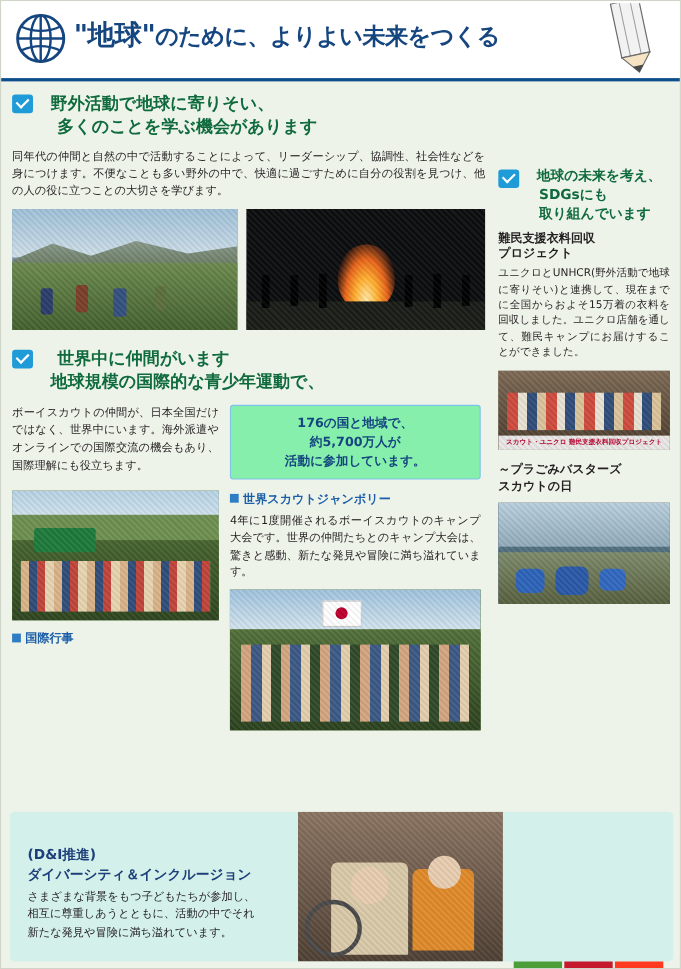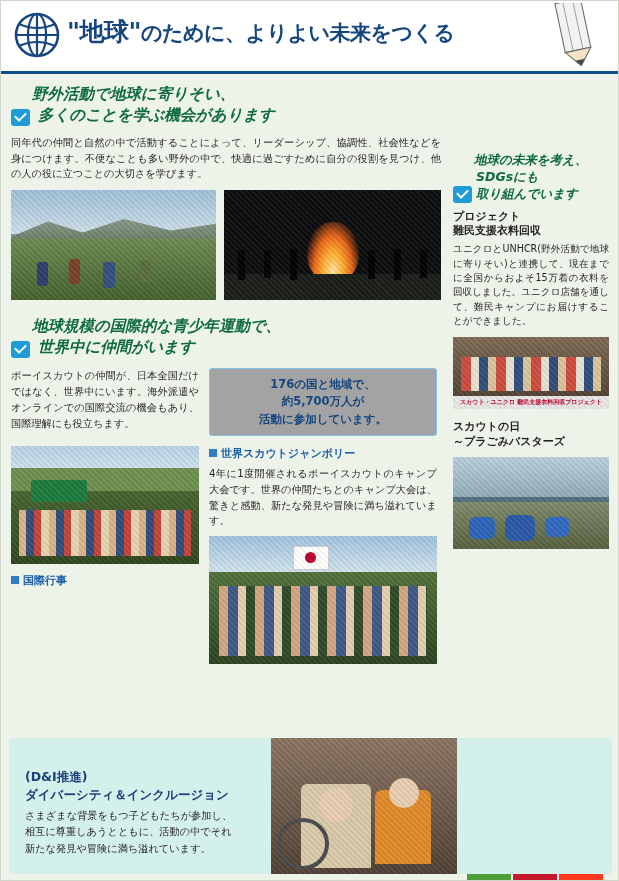--- a/index.html
+++ b/index.html
@@ -40,22 +40,22 @@
     position:absolute;right:6px;top:2px;width:66px;height:64px;
   }
 
   
   .content{position:absolute;left:0;top:73px;width:619px;height:660px;}
 
   .col-left{position:absolute;left:10px;top:10px;width:432px;}
   .col-right{position:absolute;left:452px;top:78px;width:156px;}
 
   .sec-title{
-    display:flex;align-items:flex-end;gap:2px;
-    color:#1b5e20;font-weight:bold;font-style:italic;
+    display:flex;align-items:flex-start;gap:16px;
+    color:#1b5e20;font-weight:bold;
   }
   .check{
     display:inline-block;width:19px;height:17px;
     background:#1f9bd7;border-radius:3px;position:relative;flex:0 0 auto;margin-top:2px;
   }
   .check:after{
     content:"";position:absolute;left:4px;top:3px;width:9px;height:5px;
     border-left:2.5px solid #fff;border-bottom:2.5px solid #fff;
     transform:rotate(-45deg);
   }
@@ -75,21 +75,21 @@
 
   .figrow{display:flex;gap:8px;margin-top:8px;}
 
   
   .r-title{font-size:12.5px;line-height:1.35;color:#0f6b3d;font-weight:bold;}
   .r-sub{font-size:11px;font-weight:bold;color:#231f20;line-height:1.35;margin-top:7px;}
   .r-text{font-size:9.6px;line-height:1.5;color:#231f20;margin-top:3px;text-align:justify;}
 
   
   .statbox{
-    border:1.5px solid #7fc3e8;background:#a3a3a3;border-radius:3px;
+    border:1.5px solid #7fc3e8;background:#86efac;border-radius:3px;
     padding:7px 8px;font-size:11.5px;line-height:1.5;color:#15467f;font-weight:bold;
     text-align:center;
   }
 
   
   .sq-head{font-size:11px;font-weight:bold;color:#1c5fa8;display:flex;gap:4px;align-items:center;}
   .sq{width:8px;height:8px;background:#2f7dc4;display:inline-block;flex:0 0 auto;}
 
   
   .band{
@@ -188,22 +188,22 @@
             <div style="position:absolute;right:14px;bottom:22px;width:7px;height:28px;background:#000"></div>
             <div class="grain"></div>
           </div>
         </div>
       </div>
 
       <div style="margin-top:16px">
         <div class="sec-title">
           <span class="check"></span>
           <div class="t1">
+            <div style="padding-left:6px">世界中に仲間がいます</div>
             <div>地球規模の国際的な青少年運動で、</div>
-            <div style="padding-left:6px">世界中に仲間がいます</div>
           </div>
         </div>
 
         <div style="display:flex;gap:10px;margin-top:10px">
           <div class="body-text" style="width:188px">ボーイスカウトの仲間が、日本全国だけではなく、世界中にいます。海外派遣やオンラインでの国際交流の機会もあり、国際理解にも役立ちます。</div>
           <div style="width:228px">
             <div class="statbox">
               <div>176の国と地域で、</div>
               <div>約5,700万人が</div>
               <div>活動に参加しています。</div>
@@ -251,35 +251,35 @@
       <div class="sec-title">
         <span class="check"></span>
         <div class="r-title">
           <div>地球の未来を考え、</div>
           <div style="padding-left:2px">SDGsにも</div>
           <div style="padding-left:2px">取り組んでいます</div>
         </div>
       </div>
 
       <div class="r-sub">
+        <div>難民支援衣料回収</div>
         <div>プロジェクト</div>
-        <div>難民支援衣料回収</div>
       </div>
       <div class="r-text">ユニクロとUNHCR(野外活動で地球に寄りそい)と連携して、現在までに全国からおよそ15万着の衣料を回収しました。ユニクロ店舗を通して、難民キャンプにお届けすることができました。</div>
 
       <div class="ph" style="width:156px;height:72px;margin-top:8px;background:#6b5a49">
         <div style="position:absolute;inset:0;background:linear-gradient(#7d6a55,#4a3b2d)"></div>
         <div style="position:absolute;left:8px;bottom:18px;width:140px;height:34px;background:repeating-linear-gradient(90deg,#cf4b3e 0 10px,#e8e2d4 10px 18px,#2f4d7a 18px 27px,#d9c39a 27px 35px)"></div>
         <div class="caption-bar">スカウト・ユニクロ 難民支援衣料回収プロジェクト</div>
         <div class="grain"></div>
       </div>
 
       <div class="r-sub" style="margin-top:11px">
+        <div>～プラごみバスターズ</div>
         <div>スカウトの日</div>
-        <div>～プラごみバスターズ</div>
       </div>
 
       <div class="ph" style="width:156px;height:92px;margin-top:8px;background:#46586b">
         <div class="sky" style="background:linear-gradient(#b9cfdd,#8fa9b8);height:46%"></div>
         <div style="position:absolute;left:0;top:40px;width:100%;height:16px;background:#50707e"></div>
         <div class="ground" style="background:linear-gradient(#7e8b6b,#57603f);height:52%"></div>
         <div style="position:absolute;left:16px;bottom:10px;width:26px;height:22px;background:#2d63b8;border-radius:6px"></div>
         <div style="position:absolute;left:52px;bottom:8px;width:30px;height:26px;background:#2a59a8;border-radius:7px"></div>
         <div style="position:absolute;left:92px;bottom:12px;width:24px;height:20px;background:#3268c0;border-radius:6px"></div>
         <div class="grain"></div>

